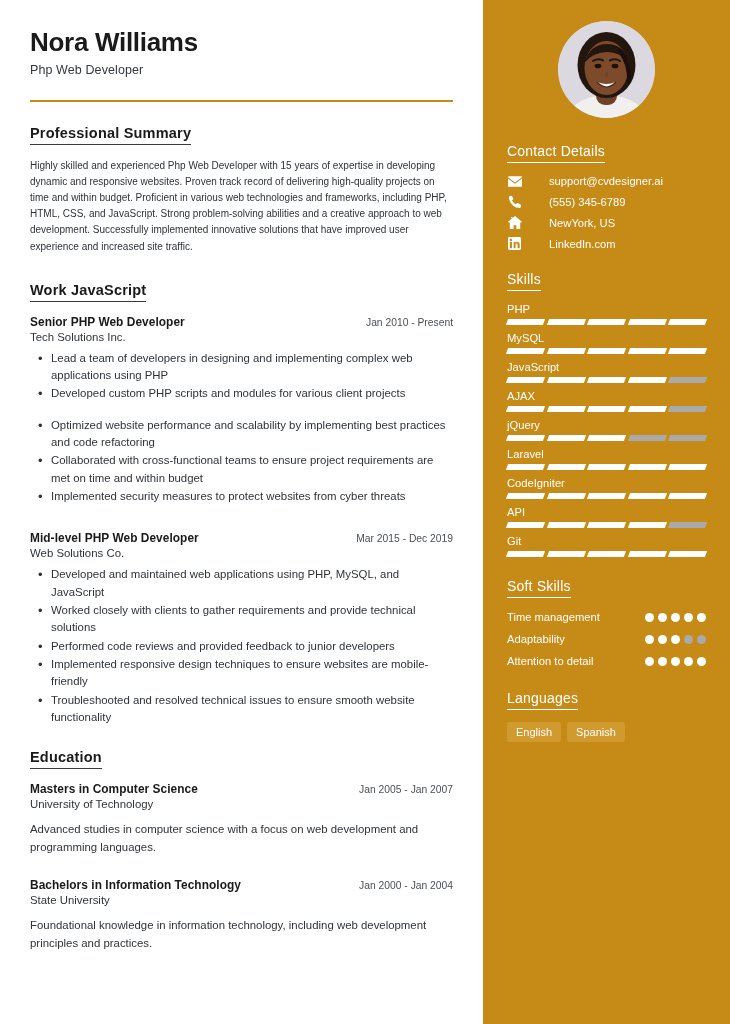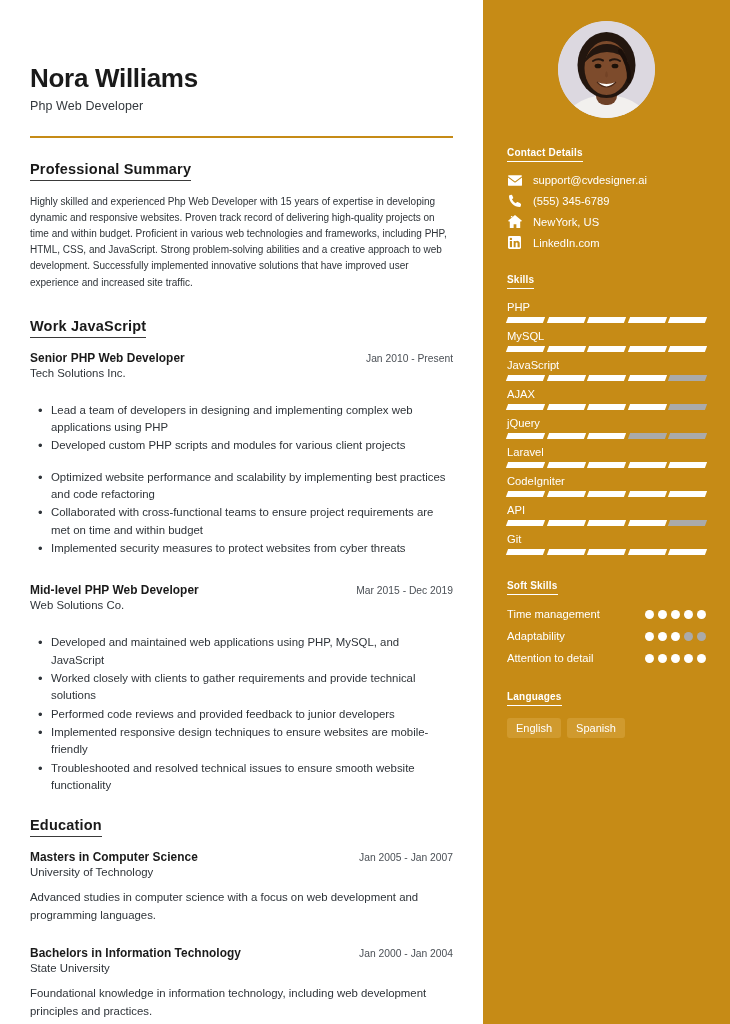--- a/index.html
+++ b/index.html
@@ -28,21 +28,20 @@
     padding: 28px 30px 0 30px;
     background: #ffffff;
   }
 
   .name {
     font-size: 26px;
     font-weight: bold;
     color: #1a1a1a;
     letter-spacing: -0.3px;
     line-height: 1.1;
-    margin-top: 36px;
   }
 
   .job-title {
     font-size: 12.5px;
     color: #33383d;
     margin-top: 6px;
     letter-spacing: 0.1px;
   }
 
   .header-rule {
@@ -95,21 +94,21 @@
   }
 
   .entry-org {
     font-size: 11.4px;
     color: #2e3338;
     margin-top: 2px;
   }
 
   .bullets {
     list-style: none;
-    margin-top: 23px;
+    margin-top: 7px;
   }
 
   .bullets li {
     position: relative;
     padding-left: 21px;
     font-size: 11.4px;
     line-height: 1.52;
     color: #2e3338;
     margin-bottom: 1px;
   }
@@ -156,35 +155,35 @@
     width: 97px;
     height: 97px;
     border-radius: 50%;
     overflow: hidden;
     background: #ddd9e0;
     position: relative;
   }
 
   .side-title {
     display: inline-block;
-    font-size: 10px;
-    font-weight: bold;
+    font-size: 14px;
+    font-weight: normal;
     color: #ffffff;
     letter-spacing: 0.2px;
     padding-bottom: 3px;
     border-bottom: 1.6px solid #ffffff;
     margin-bottom: 12px;
   }
 
   .side-block { margin-bottom: 20px; }
 
   .contact-row {
     display: flex;
     align-items: center;
-    gap: 11px;
+    gap: 27px;
     margin-bottom: 8px;
     font-size: 11.2px;
     color: #ffffff;
   }
 
   .c-icon {
     width: 15px;
     display: flex;
     align-items: center;
     justify-content: center;

